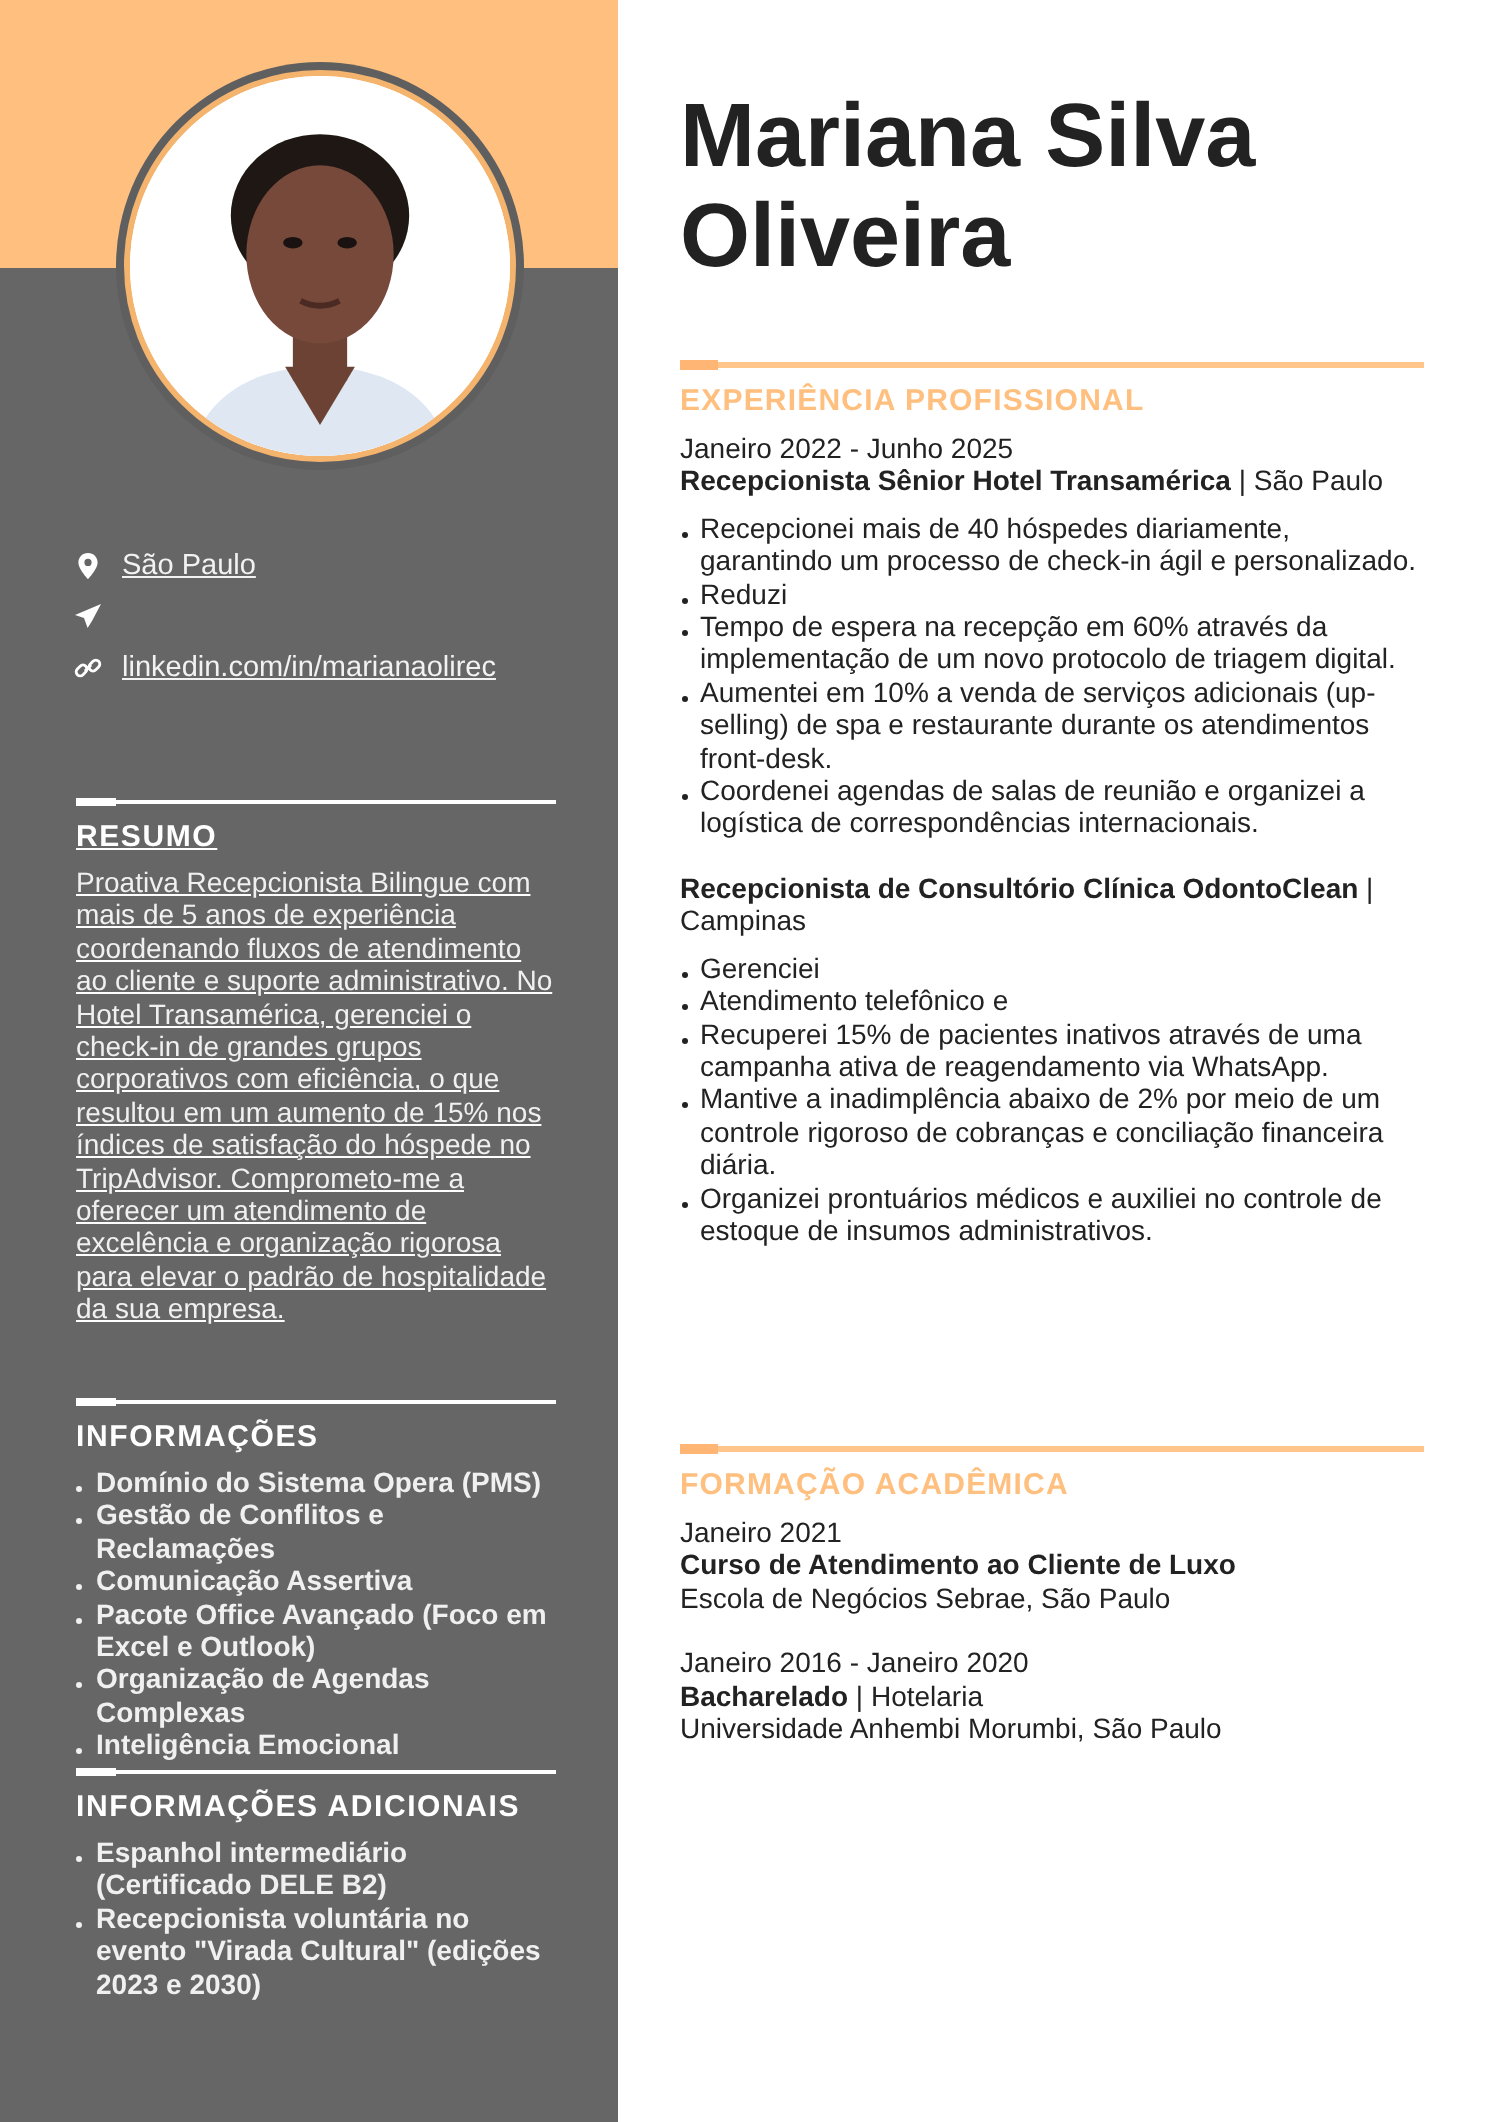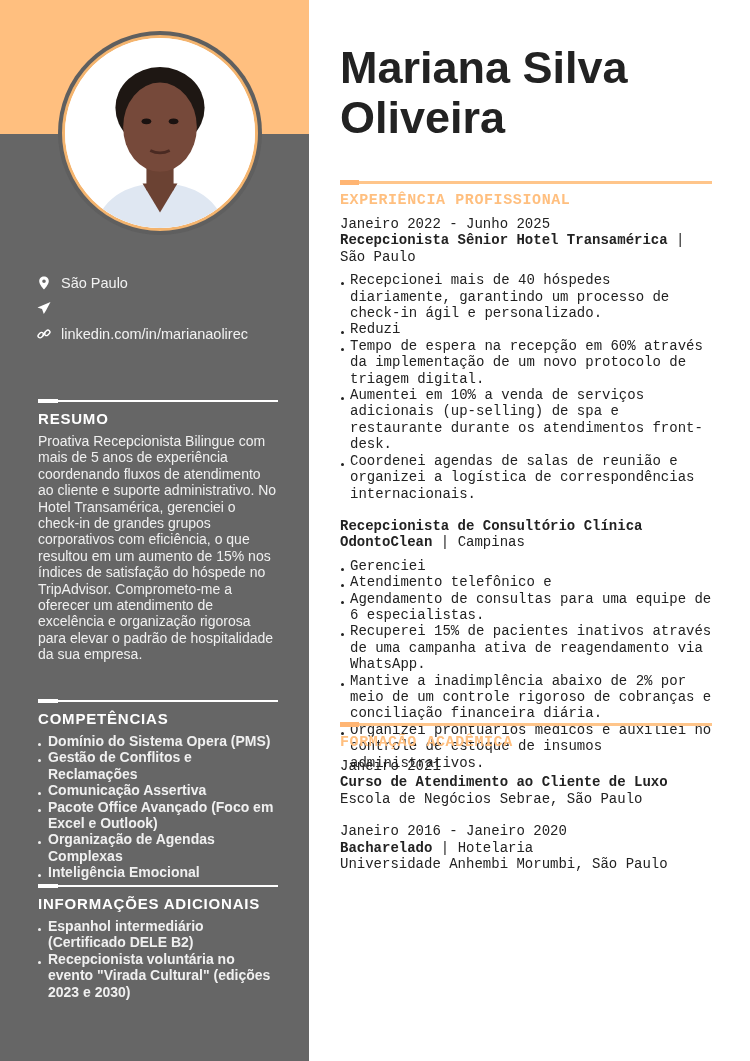--- a/index.html
+++ b/index.html
@@ -20,38 +20,38 @@
       border-radius: 50%; background: #5f5f5f;
     }
     .photo {
       position: absolute; left: 4px; top: 4px; width: 196px; height: 196px;
       border-radius: 50%; background: #ffffff; border: 3px solid #f4b46e;
       overflow: hidden;
     }
     .photo svg { display: block; width: 100%; height: 100%; }
 
     .contacts { position: absolute; left: 36px; top: 270px; width: 260px; }
-    .contact-row { display: flex; align-items: center; height: 25.5px; font-size: 14.5px; color: #f2f2f2; }
+    .contact-row { display: flex; align-items: center; height: 25.5px; font-size: 14.5px; color: #f2f2f2; text-decoration: underline; }
     .contact-row .icon { width: 16px; height: 16px; margin-right: 9px; display: flex; align-items: center; justify-content: center; }
     .contact-row .icon svg { width: 14px; height: 14px; }
 
     .side-section { position: absolute; left: 38px; width: 240px; }
     .side-divider { position: relative; height: 3px; margin-bottom: 8px; }
     .side-divider .thin { position: absolute; left: 0; top: 1px; width: 100%; height: 2px; background: #ffffff; }
     .side-divider .thick { position: absolute; left: 0; top: 0; width: 20px; height: 4px; background: #ffffff; }
     .side-title { font-size: 15px; font-weight: bold; letter-spacing: 0.8px; color: #ffffff; margin-bottom: 6px; }
     .side-text { font-size: 14px; line-height: 16.4px; color: #f0f0f0; }
     .side-list { list-style: none; font-size: 14px; line-height: 16.4px; color: #f0f0f0; font-weight: bold; }
     .side-list li { position: relative; padding-left: 10px; }
     .side-list li::before { content: ""; position: absolute; left: 0; top: 10px; width: 3px; height: 3px; background: #f0f0f0; border-radius: 50%; }
 
     
     .main { position: absolute; left: 340px; top: 0; width: 372px; }
     .name { position: absolute; top: 43px; left: 0; font-size: 45px; font-weight: bold; line-height: 50px; color: #222222; width: 380px; }
-    .section { position: absolute; left: 0; width: 372px; font-family: Liberation Mono, monospace; }
+    .section { position: absolute; left: 0; width: 372px; }
     .main-divider { position: relative; height: 5px; margin-bottom: 7px; }
     .main-divider .thin { position: absolute; left: 0; top: 1px; width: 100%; height: 3px; background: #ffc58a; }
     .main-divider .thick { position: absolute; left: 0; top: 0; width: 19px; height: 5px; background: #ffb573; }
     .main-title { font-size: 15px; font-weight: bold; letter-spacing: 0.6px; color: #ffbf7f; margin-bottom: 7px; }
     .entry { font-size: 14px; line-height: 16.4px; color: #222222; }
     .entry .date { display: block; }
     .entry .role { font-weight: bold; }
     .bullets { list-style: none; margin-top: 7px; font-size: 14px; line-height: 16.4px; color: #222222; }
     .bullets li { position: relative; padding-left: 10px; }
     .bullets li::before { content: ""; position: absolute; left: 1px; top: 10px; width: 3px; height: 3px; background: #222222; border-radius: 50%; }
@@ -106,35 +106,35 @@
         <svg viewBox="0 0 14 14">
             <path d="M5.5 8.5 L8.5 5.5" stroke="#ffffff" stroke-width="1.5"></path>
             <rect x="0.8" y="6.2" width="6" height="4" rx="2" transform="rotate(-45 3.8 8.2)" fill="none" stroke="#ffffff" stroke-width="1.4"></rect>
             <rect x="7.2" y="3.8" width="6" height="4" rx="2" transform="rotate(-45 10.2 5.8)" fill="none" stroke="#ffffff" stroke-width="1.4"></rect>
           </svg>
       </span>
       <span>linkedin.com/in/marianaolirec</span>
     </div>
   </div>
 
-  <section class="side-section" style="top: 399px;">
+  <section class="side-section" style="top: 399px; text-decoration: underline;">
     <div class="side-divider">
         <div class="thin"></div>
         <div class="thick"></div>
       </div>
     <h2 class="side-title">RESUMO</h2>
     <p class="side-text">Proativa Recepcionista Bilingue com mais de 5 anos de experiência coordenando fluxos de atendimento ao cliente e suporte administrativo. No Hotel Transamérica, gerenciei o check-in de grandes grupos corporativos com eficiência, o que resultou em um aumento de 15% nos índices de satisfação do hóspede no TripAdvisor. Comprometo-me a oferecer um atendimento de excelência e organização rigorosa para elevar o padrão de hospitalidade da sua empresa.</p>
   </section>
 
   <section class="side-section" style="top: 699px;">
     <div class="side-divider">
         <div class="thin"></div>
         <div class="thick"></div>
       </div>
-    <h2 class="side-title">COMPETÊNCIAS</h2>
+    <h2 class="side-title">INFORMAÇÕES</h2>
     <ul class="side-list">
       <li>Domínio do Sistema Opera (PMS)</li>
       <li>Gestão de Conflitos e Reclamações</li>
       <li>Comunicação Assertiva</li>
       <li>Pacote Office Avançado (Foco em Excel e Outlook)</li>
       <li>Organização de Agendas Complexas</li>
       <li>Inteligência Emocional</li>
     </ul>
   </section>
 
@@ -173,21 +173,20 @@
       </ul>
     </div>
 
     <div class="gap"></div>
 
     <div class="entry">
       <span class="role">Recepcionista de Consultório Clínica OdontoClean</span><span> | Campinas</span>
       <ul class="bullets">
         <li>Gerenciei</li>
         <li>Atendimento telefônico e</li>
-        <li>Agendamento de consultas para uma equipe de 6 especialistas.</li>
         <li>Recuperei 15% de pacientes inativos através de uma campanha ativa de reagendamento via WhatsApp.</li>
         <li>Mantive a inadimplência abaixo de 2% por meio de um controle rigoroso de cobranças e conciliação financeira diária.</li>
         <li>Organizei prontuários médicos e auxiliei no controle de estoque de insumos administrativos.</li>
       </ul>
     </div>
   </section>
 
   <section class="section" style="top: 722px;">
     <div class="main-divider">
         <div class="thin"></div>

